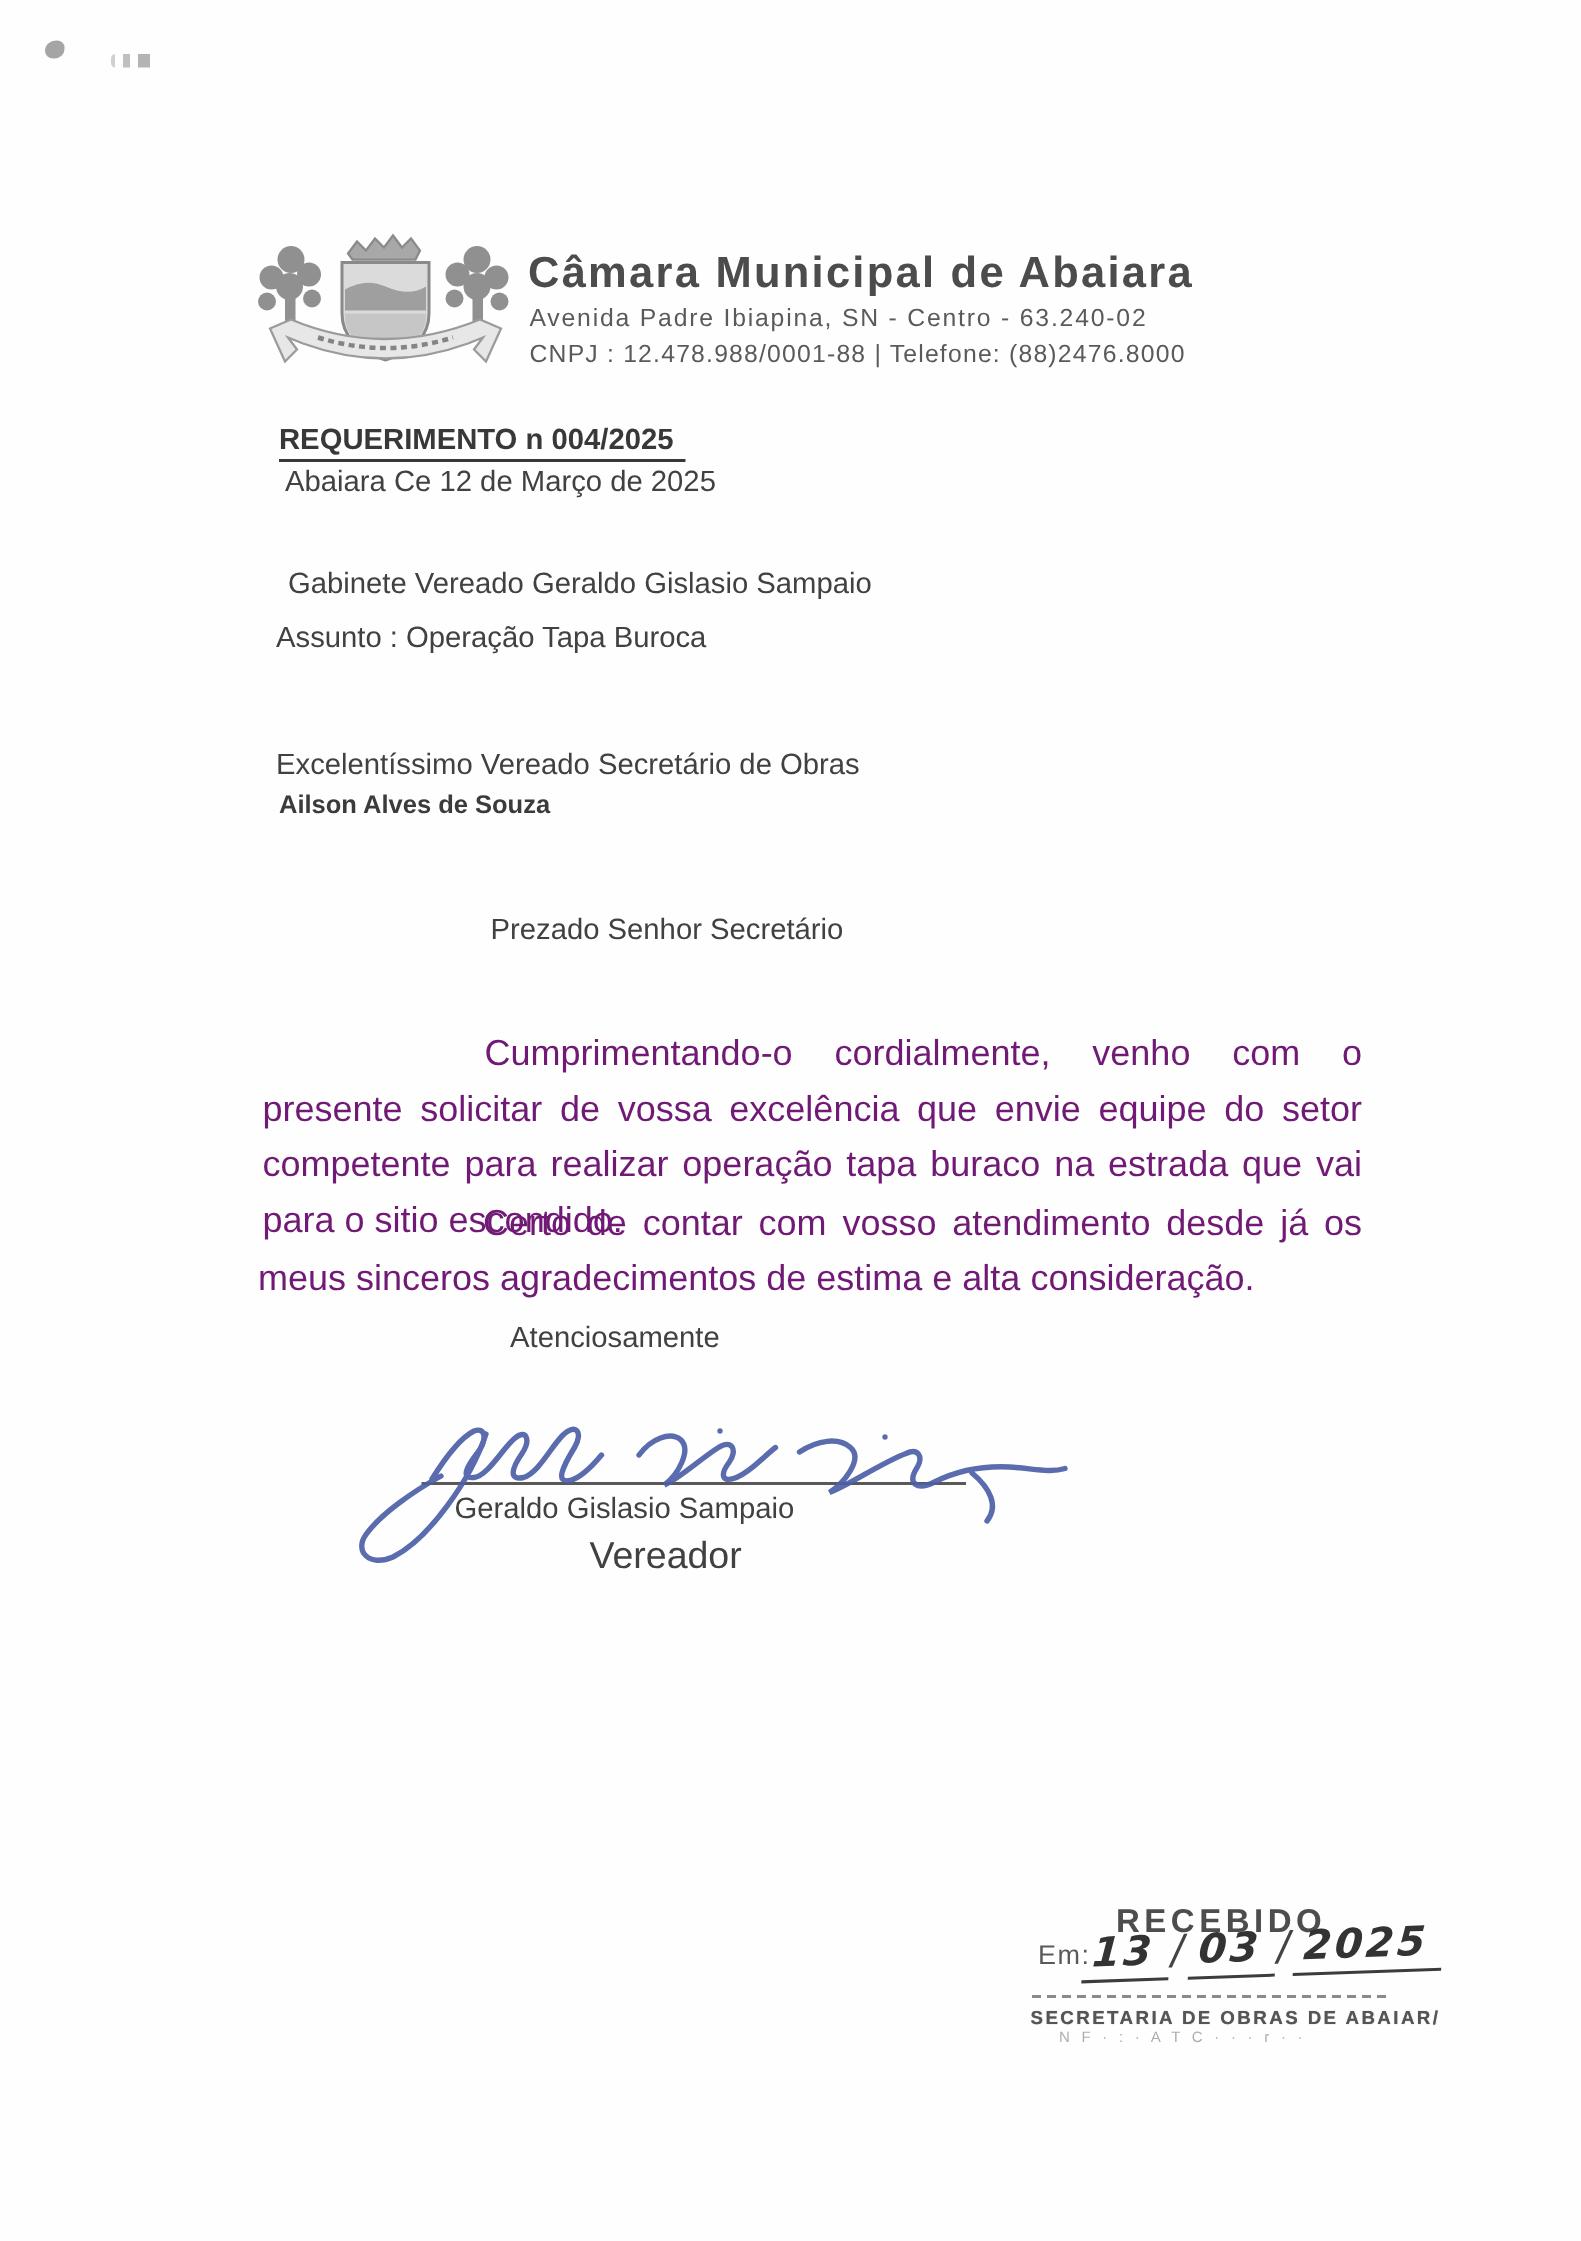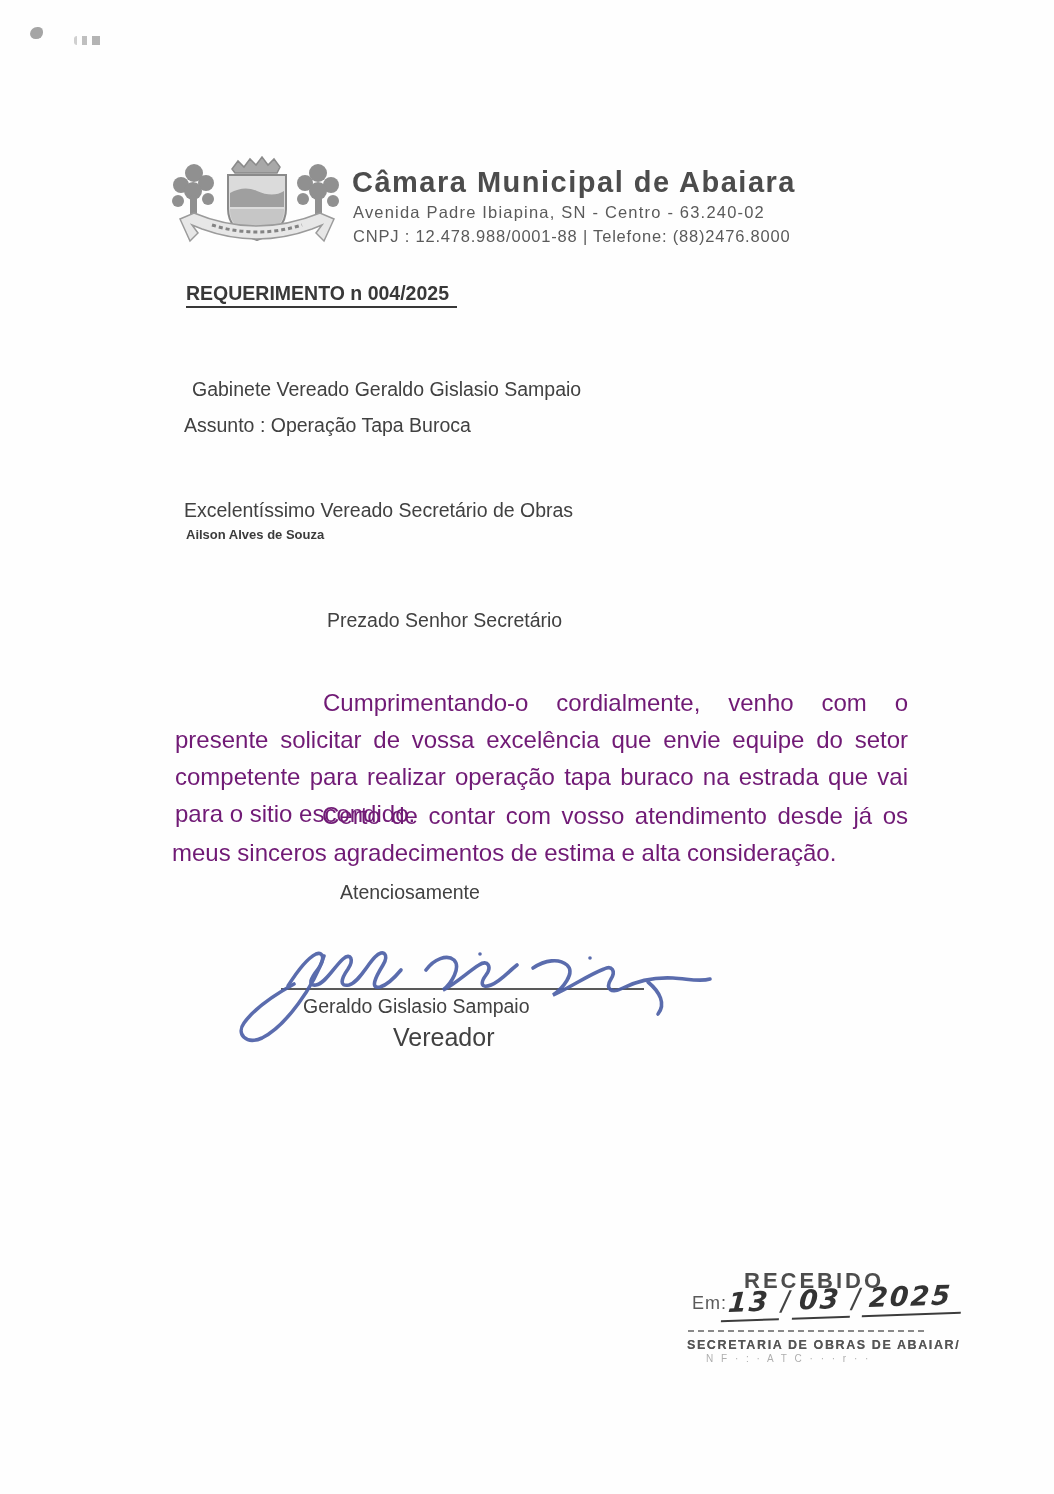--- a/index.html
+++ b/index.html
@@ -21,21 +21,21 @@
   .lh-org{position:absolute;left:352px;top:166px;font-size:29px;font-weight:bold;letter-spacing:1.5px;color:#4c4c4c;}
   .lh-addr{position:absolute;left:353px;top:203px;font-size:16.5px;letter-spacing:1.2px;color:#5a5a5a;}
   .lh-cnpj{position:absolute;left:353px;top:227px;font-size:16.5px;letter-spacing:.8px;color:#5a5a5a;}
 
   
   .doc-title{position:absolute;left:186px;top:282px;font-size:19.5px;font-weight:bold;color:#383838;border-bottom:2.5px solid #383838;padding:0 8px 1px 0;}
   .date-line{position:absolute;left:190px;top:310px;font-size:19.5px;}
   .office-line{position:absolute;left:192px;top:338px;font-size:19.5px;margin-top:40px;}
   .subject-line{position:absolute;left:184px;top:414px;font-size:19.5px;text-align:center;}
   .addr-role{position:absolute;left:184px;top:499px;font-size:19.5px;}
-  .addr-name{position:absolute;left:186px;top:527px;font-size:13px;font-weight:bold;color:#3b3b3b;}
+  .addr-name{position:absolute;left:186px;top:527px;font-size:17px;font-weight:bold;color:#3b3b3b;}
   .salutation{position:absolute;left:327px;top:609px;font-size:19.5px;}
 
   .para{position:absolute;font-size:24px;line-height:37px;text-align:justify;color:#701a75;}
   .para.p1{left:175px;top:684px;width:733px;text-indent:148px;}
   .para.p2{left:172px;top:797px;width:736px;text-indent:150px;}
 
   .closing{position:absolute;left:340px;top:881px;font-size:19.5px;}
 
   
   .sig-line{position:absolute;left:281px;top:988px;width:363px;height:2px;background:#3c3c3c;opacity:.85;}
@@ -92,20 +92,21 @@
 
       <path d="M14 64 l14 -6 q62 26 126 0 l14 6 -10 22 -8 -8 6 -8 -10 4 q-55 20 -110 0 l-10 -4 6 8 -8 8 z" fill="#e3e3e3" stroke="#8a8a8a" stroke-width="1.5"></path>
       <path d="M46 70 q45 14 90 0" stroke="#6f6f6f" stroke-width="3" stroke-dasharray="4 3" fill="none"></path>
     </svg>
   </div>
   <div class="lh-org">Câmara Municipal de Abaiara</div>
   <div class="lh-addr">Avenida Padre Ibiapina, SN - Centro - 63.240-02</div>
   <div class="lh-cnpj">CNPJ : 12.478.988/0001-88  | Telefone: (88)2476.8000</div>
 
   <div class="doc-title">REQUERIMENTO n 004/2025</div>
+  <div class="date-line">Abaiara  Ce 12 de Março de 2025</div>
   <div class="office-line">Gabinete Vereado Geraldo Gislasio Sampaio</div>
   <div class="subject-line">Assunto : Operação Tapa Buroca</div>
   <div class="addr-role">Excelentíssimo Vereado Secretário de Obras</div>
   <div class="addr-name">Ailson Alves de Souza</div>
   <div class="salutation">Prezado Senhor Secretário</div>
   <div class="para p1">Cumprimentando-o cordialmente, venho com o presente solicitar de vossa excelência que envie equipe do setor competente para realizar operação tapa buraco na estrada que vai para o sitio escondido.</div>
   <div class="para p2">Certo de contar com vosso atendimento desde já os meus sinceros agradecimentos de estima e alta consideração.</div>
   <div class="closing">Atenciosamente</div>
 
   <div class="sig-line"></div>

